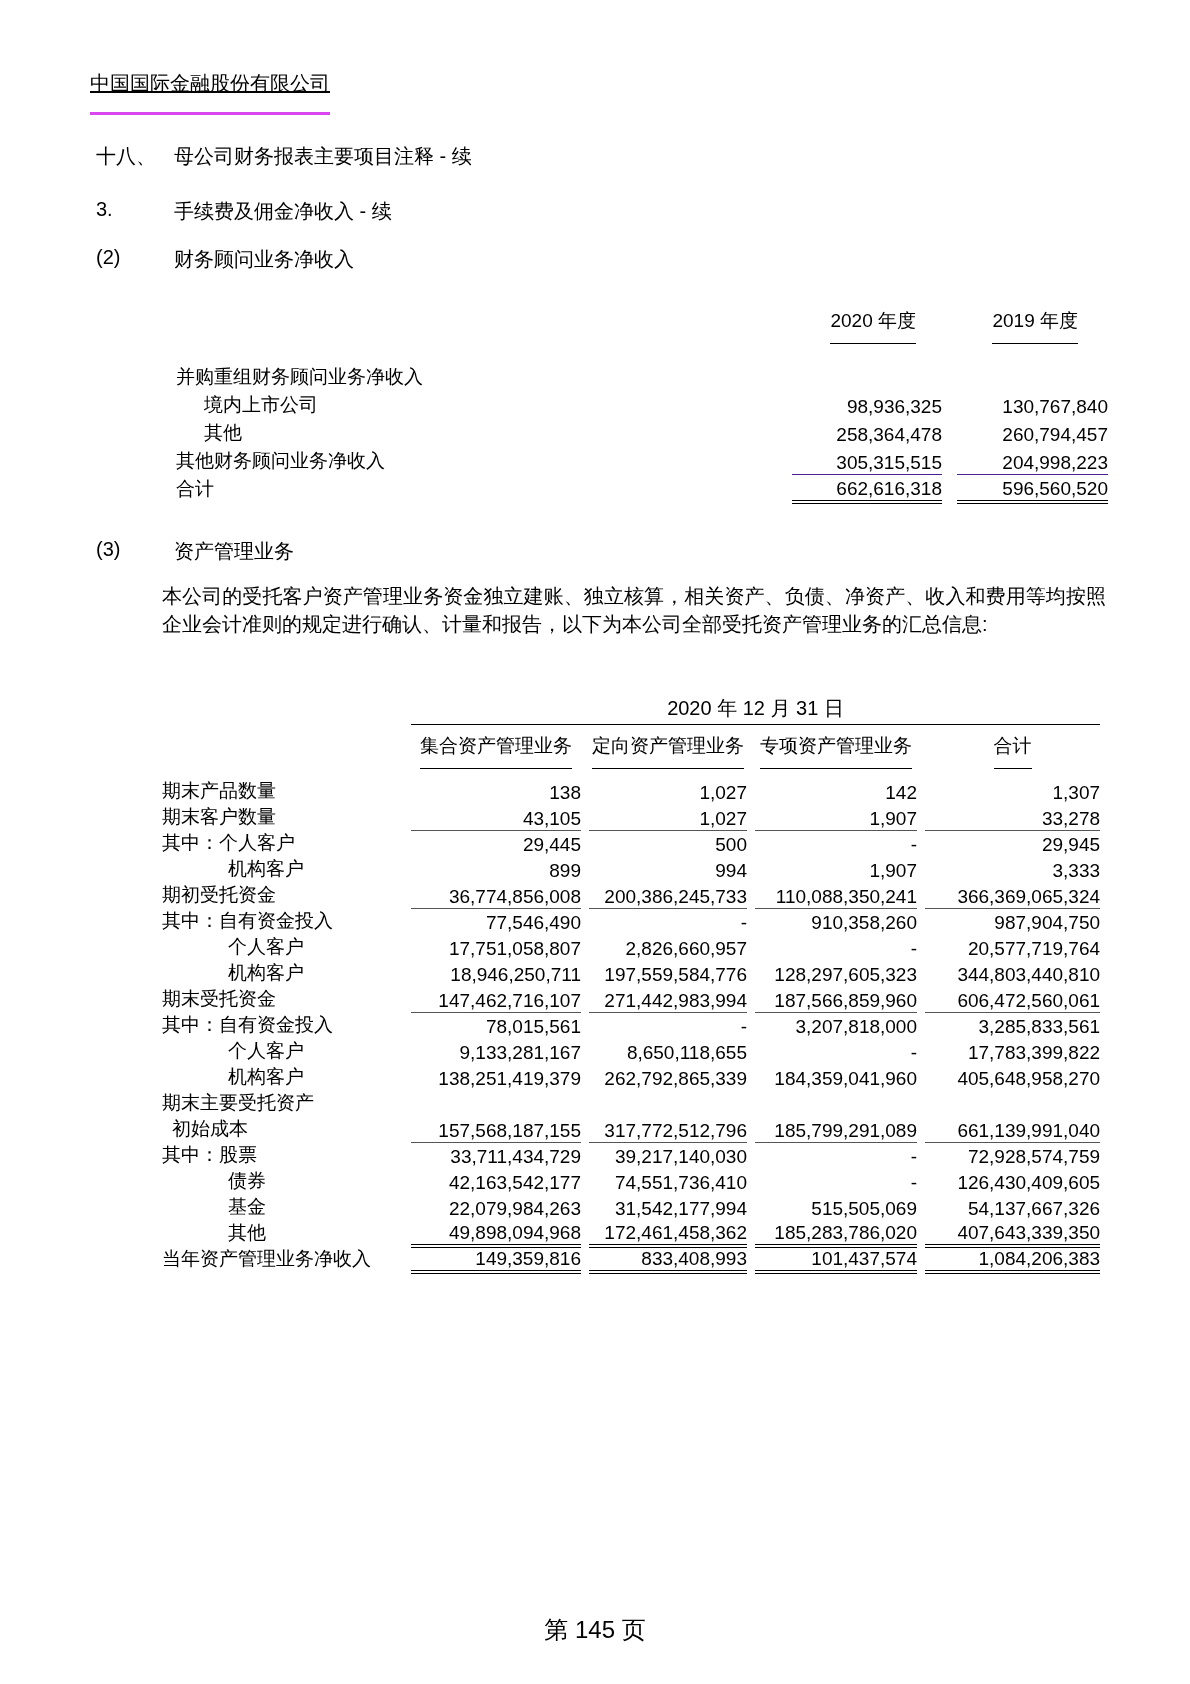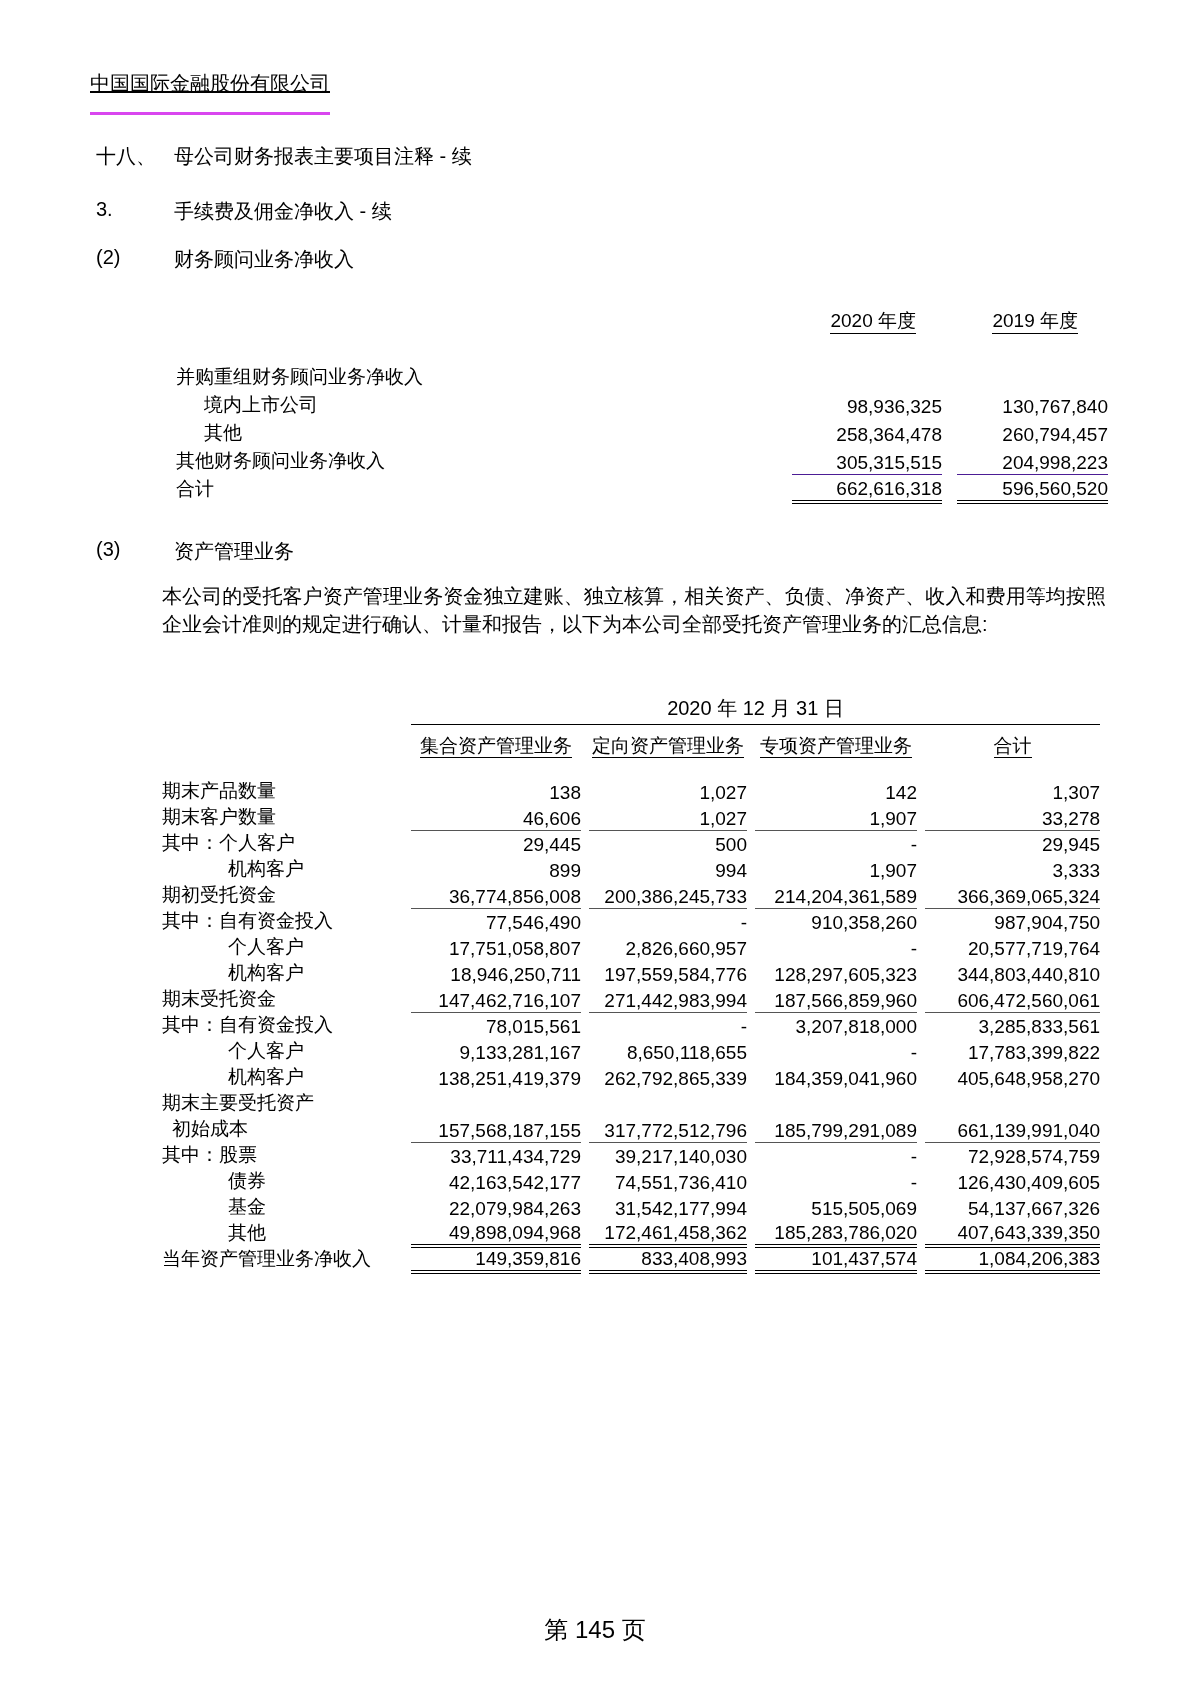--- a/index.html
+++ b/index.html
@@ -31,36 +31,36 @@
   
   table { border-collapse:collapse; table-layout:fixed; }
   td { padding:0; vertical-align:bottom; overflow:visible; white-space:nowrap; }
   td.v   { text-align:right; }
   td.lbl { text-align:left; }
 
   
   #t1 { left:176px; top:306px; width:932px; font-size:19px; }
   #t1 tr { height:28px; }
   #t1 tr.hdr td { vertical-align:bottom; }
-  #t1 .colhead { border-bottom:1px solid #000; padding-bottom:2px; }
+  #t1 .colhead { border-bottom:1px solid #000; padding-bottom:12px; }
   #t1 td.h1 { text-align:right; padding-right:26px; }
   #t1 td.h2 { text-align:right; padding-right:30px; }
   #t1 tr.spacer { height:28px; }
   #t1 tr.ind1 td.lbl { padding-left:28px; }
   #t1 tr.rule-single td.v { border-bottom:1px solid #4c1d95; }
   #t1 tr.rule-double td.v { border-bottom:4px double #000; }
 
   
   #t2 { left:162px; top:694px; width:938px; font-size:19px; }
   #t2 tr.daterow { height:30px; }
   #t2 td.datecell { text-align:center; vertical-align:middle; font-size:20px; }
   #t2 tr.hdr { height:38px; }
   #t2 tr.hdr td { border-top:1px solid #000; text-align:center; vertical-align:bottom; padding-bottom:3px; }
   #t2 tr.hdr td.nohead { border-top:none; }
-  #t2 .colhead { border-bottom:1px solid #000; padding-bottom:1px; }
+  #t2 .colhead { border-bottom:1px solid #000; padding-bottom:12px; }
   #t2 tr.spacer { height:16px; }
   #t2 tr.datarow { height:26px; }
   #t2 tr.ind1 td.lbl { padding-left:66px; }
   #t2 tr.ind2 td.lbl { padding-left:10px; }
   #t2 tr.rule-single td.v { border-bottom:1px solid #555; }
   #t2 tr.rule-double td.v { border-bottom:4px double #000; }
 
   
   #footer { left:0; top:1614px; width:1190px; text-align:center; font-size:24px; }
 </style>
@@ -193,21 +193,21 @@
       <td class="gap"></td>
       <td class="v">1,027</td>
       <td class="gap"></td>
       <td class="v">142</td>
       <td class="gap"></td>
       <td class="v">1,307</td>
     </tr>
 
     <tr class="datarow rule-single">
       <td class="lbl">期末客户数量</td>
-      <td class="v">46,606</td>
+      <td class="v">43,105</td>
       <td class="gap"></td>
       <td class="v">1,027</td>
       <td class="gap"></td>
       <td class="v">1,907</td>
       <td class="gap"></td>
       <td class="v">33,278</td>
     </tr>
 
     <tr class="datarow">
       <td class="lbl">其中：个人客户</td>
@@ -230,21 +230,21 @@
       <td class="gap"></td>
       <td class="v">3,333</td>
     </tr>
 
     <tr class="datarow rule-single">
       <td class="lbl">期初受托资金</td>
       <td class="v">36,774,856,008</td>
       <td class="gap"></td>
       <td class="v">200,386,245,733</td>
       <td class="gap"></td>
-      <td class="v">214,204,361,589</td>
+      <td class="v">110,088,350,241</td>
       <td class="gap"></td>
       <td class="v">366,369,065,324</td>
     </tr>
 
     <tr class="datarow">
       <td class="lbl">其中：自有资金投入</td>
       <td class="v">77,546,490</td>
       <td class="gap"></td>
       <td class="v">-</td>
       <td class="gap"></td>

